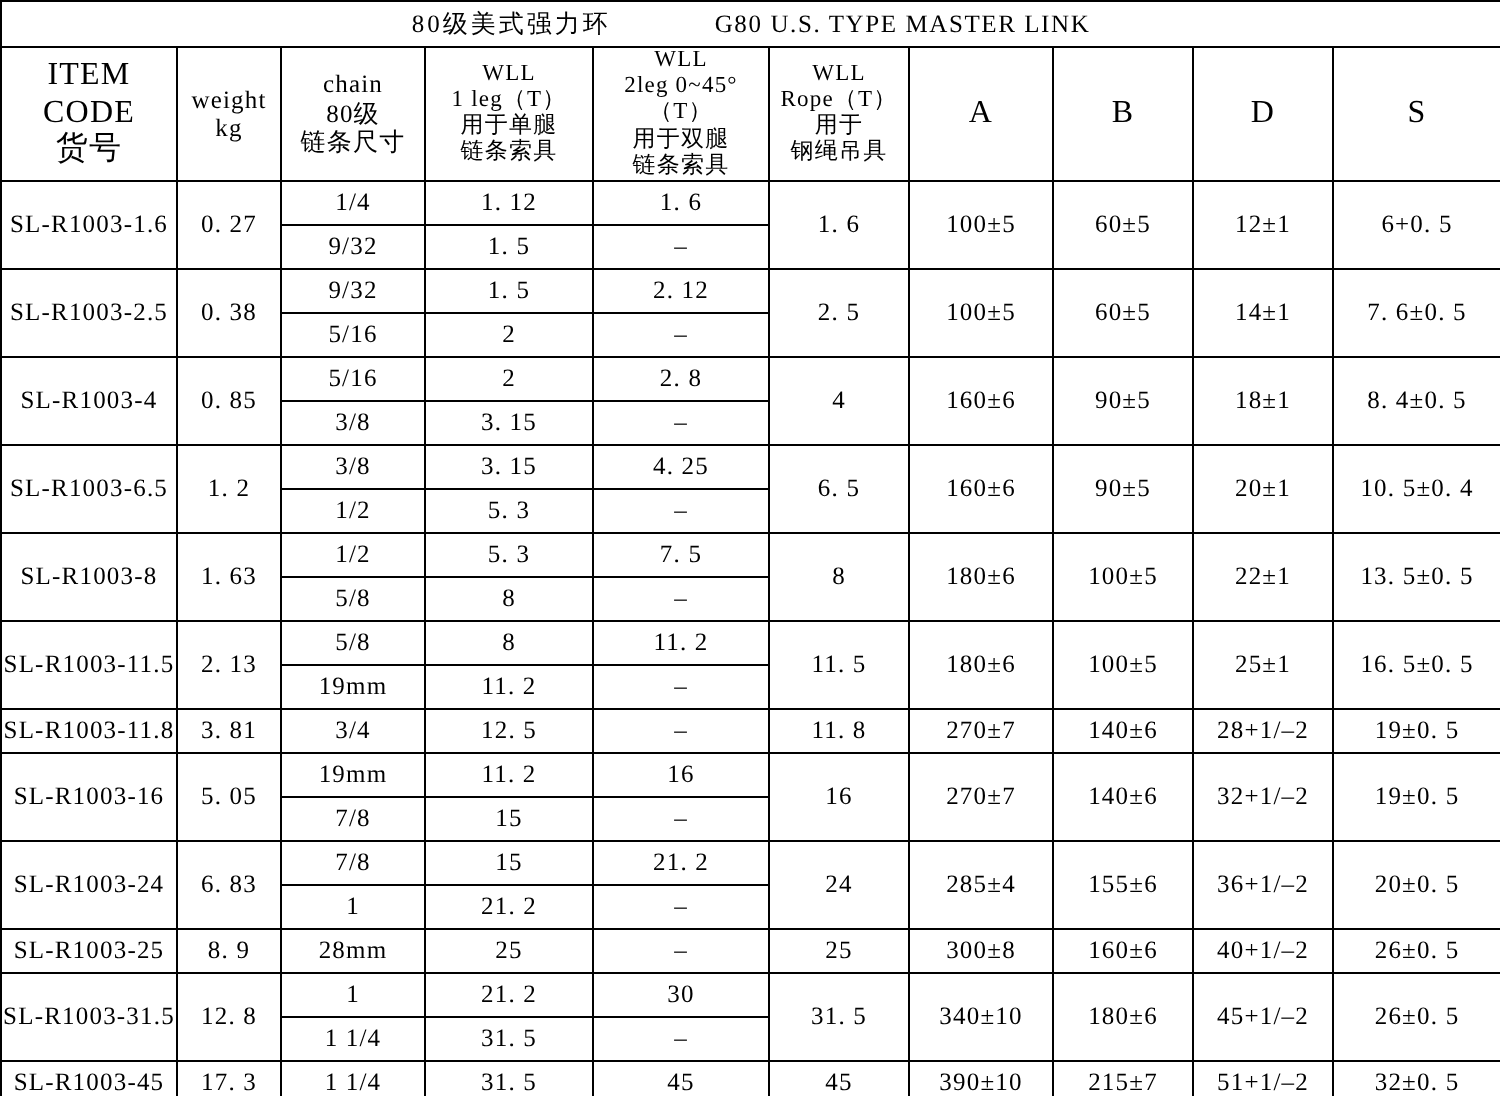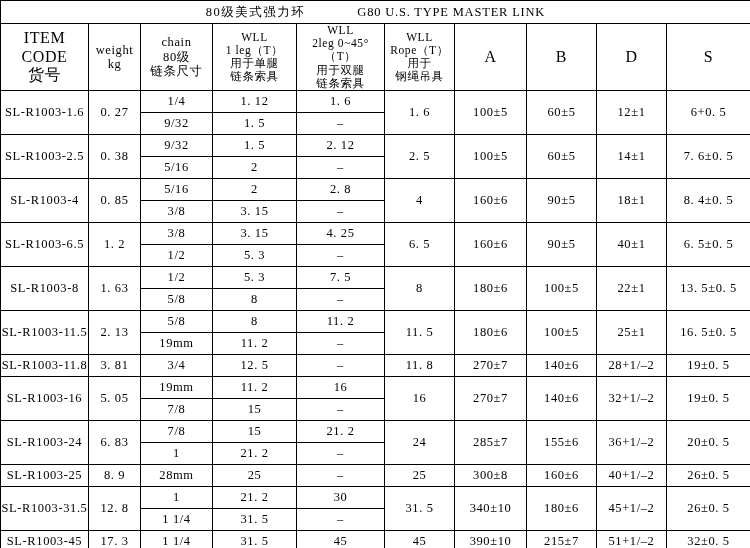--- a/index.html
+++ b/index.html
@@ -198,22 +198,22 @@
         </tr>
         <tr style="height: 22px;">
           <td class="itemcode" rowspan="2">SL-R1003-6.5</td>
           <td class="lcell" rowspan="2">1. 2</td>
           <td class="sub">3/8</td>
           <td class="sub">3. 15</td>
           <td class="sub">4. 25</td>
           <td class="lcell" rowspan="2">6. 5</td>
           <td class="lcell nowrap" rowspan="2">160±6</td>
           <td class="lcell nowrap" rowspan="2">90±5</td>
-          <td class="lcell nowrap" rowspan="2">40±1</td>
-          <td class="lcell nowrap" rowspan="2">6. 5±0. 5</td>
+          <td class="lcell nowrap" rowspan="2">20±1</td>
+          <td class="lcell nowrap" rowspan="2">10. 5±0. 4</td>
         </tr>
         <tr style="height: 22px;">
           <td class="sub">1/2</td>
           <td class="sub">5. 3</td>
           <td class="sub">–</td>
         </tr>
         <tr style="height: 22px;">
           <td class="itemcode" rowspan="2">SL-R1003-8</td>
           <td class="lcell" rowspan="2">1. 63</td>
           <td class="sub">1/2</td>
@@ -276,21 +276,21 @@
           <td class="sub">15</td>
           <td class="sub">–</td>
         </tr>
         <tr style="height: 22px; padding-left: 28px;">
           <td class="itemcode" rowspan="2">SL-R1003-24</td>
           <td class="lcell" rowspan="2">6. 83</td>
           <td class="sub">7/8</td>
           <td class="sub">15</td>
           <td class="sub">21. 2</td>
           <td class="lcell" rowspan="2">24</td>
-          <td class="lcell nowrap" rowspan="2">285±7</td>
+          <td class="lcell nowrap" rowspan="2">285±4</td>
           <td class="lcell nowrap" rowspan="2">155±6</td>
           <td class="lcell nowrap" rowspan="2">36+1/–2</td>
           <td class="lcell nowrap" rowspan="2">20±0. 5</td>
         </tr>
         <tr style="height: 22px;">
           <td class="sub">1</td>
           <td class="sub">21. 2</td>
           <td class="sub">–</td>
         </tr>
         <tr style="height: 22px;">

